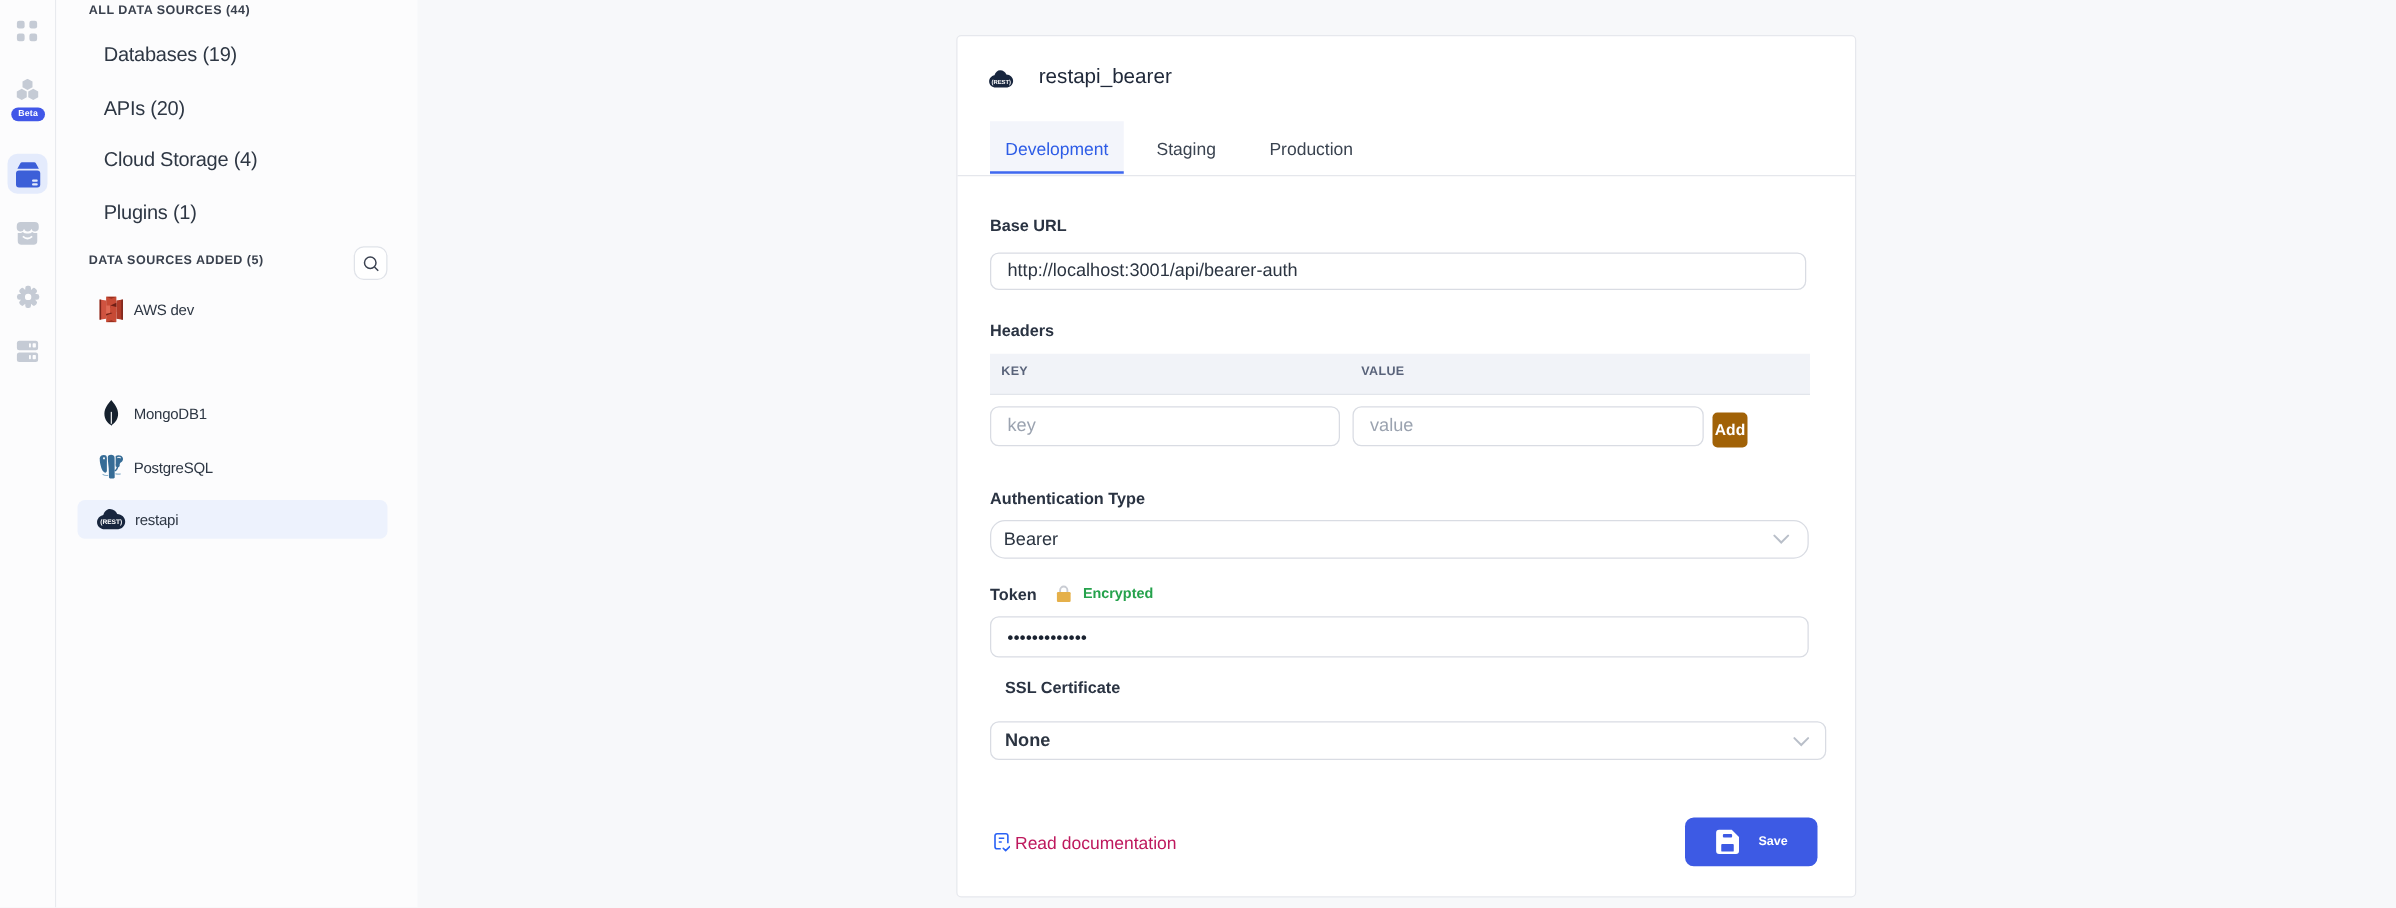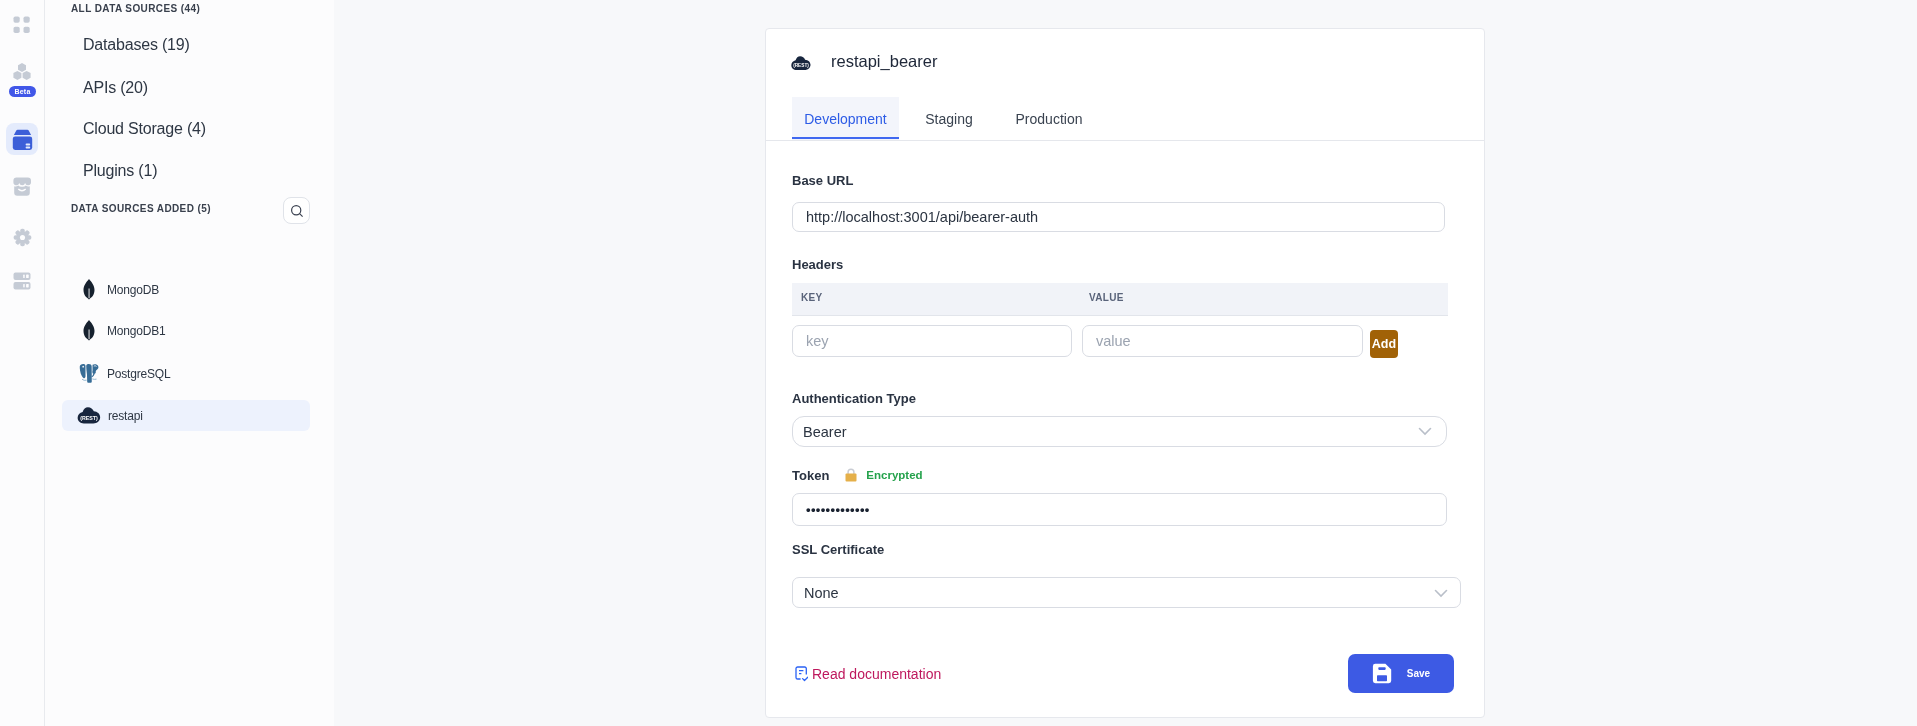--- a/index.html
+++ b/index.html
@@ -99,28 +99,37 @@
   <div class="sitem" style="top:120px;">Cloud Storage (4)</div>
   <div class="sitem" style="top:162px;">Plugins (1)</div>
   <div class="shead" style="top:203px;">DATA SOURCES ADDED (5)</div>
   <div id="searchbtn">
     <svg width="14" height="14" viewBox="0 0 14 14" fill="none" stroke="#3a4150" stroke-width="1.2">
       <circle cx="6.2" cy="6.2" r="4.6"></circle>
         <path d="M9.6 9.6 L12.6 12.6"></path>
     </svg>
   </div>
 
-  <div class="srow" style="top:274px;">
-    <div class="ic">
-      <svg width="12" height="21" viewBox="0 0 12 21">
-        <path d="M6 0 C8.5 3 11.5 6.5 11.5 11 C11.5 15.5 9 18.5 6.3 20 L6 21 L5.7 20 C3 18.5 0.5 15.5 0.5 11 C0.5 6.5 3.5 3 6 0 Z" fill="#16212e"></path>
-        <rect x="5.6" y="9.5" width="0.9" height="9.5" fill="#fff"></rect>
-      </svg>
-    </div>
-    <div class="tx">MongoDB</div>
+  <div class="srow" style="top:232px;">
+    <div class="ic">
+      <svg width="20" height="21" viewBox="0 0 20 21">
+        <path d="M0.7 2.5 L5.9 3.3 V17.9 L0.7 18.7 Z" fill="#cf5340"></path>
+        <path d="M0.7 2.5 L1.9 2.7 V18.5 L0.7 18.7 Z" fill="#7c241a"></path>
+        <path d="M19.3 2.5 L14.1 3.3 V17.9 l5.2 0.8 Z" fill="#b03b29"></path>
+        <path d="M19.3 2.5 L18.1 2.7 V18.5 l1.2 0.2 Z" fill="#7c241a"></path>
+        <rect x="5.9" y="0.3" width="8.2" height="20.4" fill="#c74a35"></rect>
+        <path d="M5.9 0.3 h8.2 l-4.1 1.6 Z" fill="#992f1e"></path>
+        <path d="M5.9 20.7 h8.2 l-4.1 -1.6 Z" fill="#992f1e"></path>
+        <path d="M14.1 5.2 L9.3 7.3 V9.4 L14.1 8.6 Z" fill="#6f1f15"></path>
+        <path d="M5.9 13.9 L10.7 11.8 V13.6 L5.9 15.4 Z" fill="#6f1f15"></path>
+        <path d="M5.9 7.4 L9.3 7.3 V13.3 L5.9 13.9 Z" fill="#e06a55"></path>
+        <path d="M9.3 7.3 L14.1 8.6 V12.5 L9.3 13.3 Z" fill="#c74a35"></path>
+      </svg>
+    </div>
+    <div class="tx">AWS dev</div>
   </div>
   <div class="srow" style="top:315px;">
     <div class="ic">
       <svg width="12" height="21" viewBox="0 0 12 21">
         <path d="M6 0 C8.5 3 11.5 6.5 11.5 11 C11.5 15.5 9 18.5 6.3 20 L6 21 L5.7 20 C3 18.5 0.5 15.5 0.5 11 C0.5 6.5 3.5 3 6 0 Z" fill="#16212e"></path>
         <rect x="5.6" y="9.5" width="0.9" height="9.5" fill="#fff"></rect>
       </svg>
     </div>
     <div class="tx">MongoDB1</div>
   </div>
@@ -193,23 +202,23 @@
     <svg style="margin-left:16px;" width="12" height="14" viewBox="0 0 12 14">
       <path d="M3.1 6 V4.1 a2.9 2.9 0 0 1 5.8 0 V6" fill="none" stroke="#c9ccd3" stroke-width="1.5"></path>
       <rect x="0.5" y="5.6" width="11" height="8" rx="1" fill="#e5b04a"></rect>
     </svg>
     <div style="margin-left:9px;font-size:11.5px;font-weight:700;color:#25a24c;">Encrypted</div>
   </div>
   <div class="inp" style="top:464px;width:655px;height:33px;">
       <span id="dots">•••••••••••••</span>
     </div>
 
-  <div class="lbl" style="top:513px;">SSL Certificate</div>
+  <div class="lbl" style="top:513px;margin-left:12px;">SSL Certificate</div>
   <div class="inp" style="top:548px;width:669px;height:31px;">
-      <span style="margin-left:11px;">None</span>
+      <span style="margin-left:11px;font-weight:bold;">None</span>
     <svg class="chev" style="right:12px;top:11px;" width="14" height="9" viewBox="0 0 14 9" fill="none" stroke="#b9bfc9" stroke-width="1.6" stroke-linecap="round">
         <path d="M1.5 1.5 L7 7 L12.5 1.5"></path>
       </svg>
   </div>
 
   <div id="readdoc">
     <svg width="13" height="16" viewBox="0 0 13 16" fill="none" stroke="#2a62f5" stroke-width="1.3">
       <path d="M11.3 8.5 V2.6 a1.6 1.6 0 0 0 -1.6 -1.6 H2.6 A1.6 1.6 0 0 0 1 2.6 v8.8 a1.6 1.6 0 0 0 1.6 1.6 h3"></path>
       <path d="M4 4.6 h4.4 M4 7.6 h2.4"></path>
       <path d="M7.6 12.6 l1.9 1.9 l3.3-3.3" stroke-linecap="round" stroke-linejoin="round"></path>

